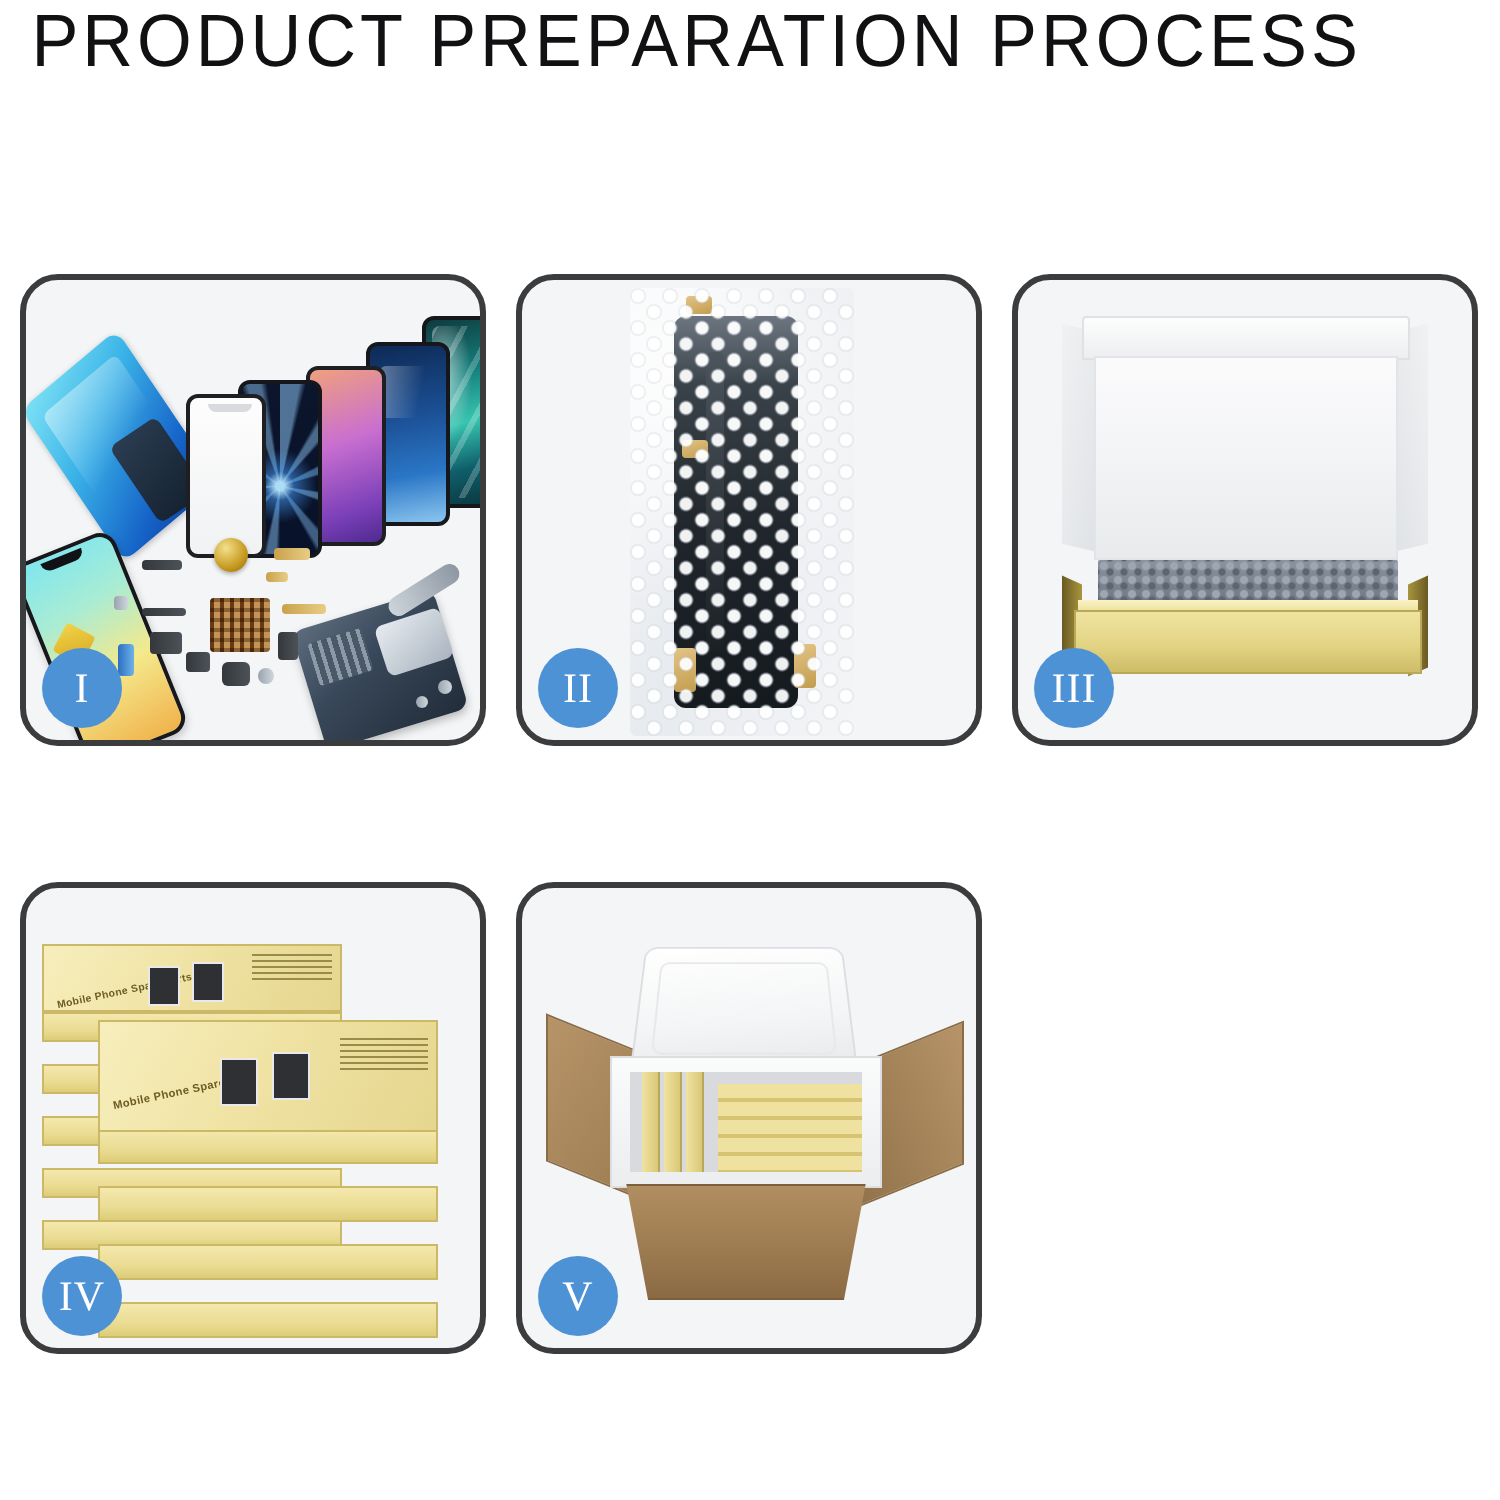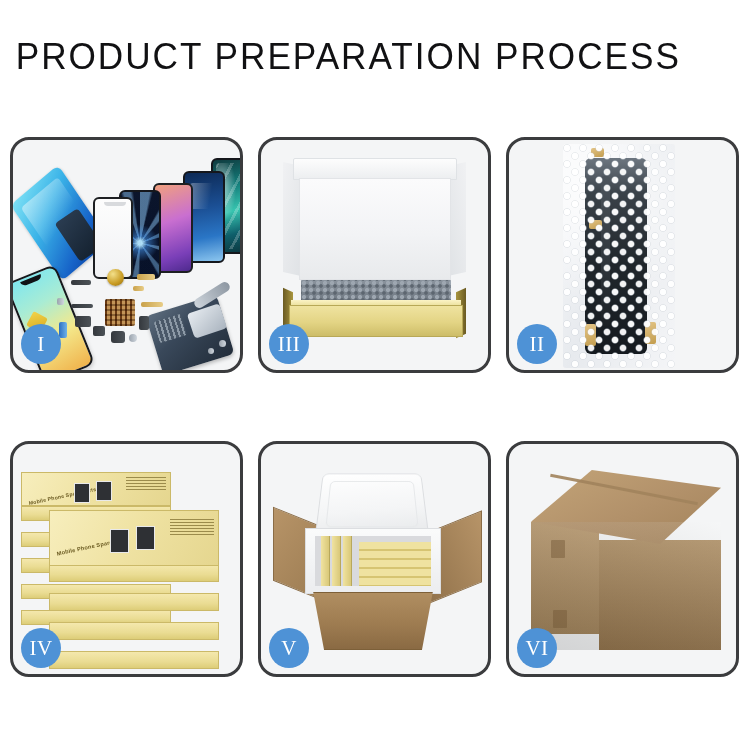--- a/index.html
+++ b/index.html
@@ -6,21 +6,21 @@
   html, body { margin: 0; padding: 0; }
   body {
     width: 750px; height: 750px;
     background: #ffffff;
     font-family: "Liberation Sans", sans-serif;
     overflow: hidden;
     position: relative;
   }
 
   
-  #header { width: 628px; padding-top: 36px; text-align: center; }
+  #header { width: 628px; text-align: center; }
   #page-title {
     font-size: 37px;
     line-height: 42px;
     font-weight: 400;
     letter-spacing: 2.1px;
     color: #111113;
     transform: scaleX(0.95);
     white-space: nowrap;
   }
   #page-subtitle {
@@ -429,46 +429,46 @@
       <div class="tool"></div>
       <div class="tool2"></div>
       <div class="part metal" style="right:14px;top:200px;width:7px;height:7px;border-radius:50%;"></div>
       <div class="part metal" style="right:26px;top:208px;width:6px;height:6px;border-radius:50%;"></div>
     </div>
     <div class="badge">I</div>
   </div>
 
   <div class="panel">
     <div class="panel-canvas">
+      <div class="bubble-bag">
+        <div class="part-inside"></div>
+        <div class="tape" style="left:28px;top:4px;"></div>
+        <div class="tape" style="left:26px;top:76px;"></div>
+        <div class="tape" style="left:22px;top:180px;height:22px;width:11px;"></div>
+        <div class="tape" style="left:82px;top:178px;height:22px;width:11px;"></div>
+        <div class="bubbles-dim"></div>
+        <div class="bubbles"></div>
+      </div>
+    </div>
+    <div class="badge">II</div>
+  </div>
+
+  <div class="panel">
+    <div class="panel-canvas">
       <div class="p3-lid-lwing"></div>
       <div class="p3-lid-rwing"></div>
       <div class="p3-lid"></div>
       <div class="p3-lid-face"></div>
       <div class="p3-foam"></div>
       <div class="p3-tray-left"></div>
       <div class="p3-tray-right"></div>
       <div class="p3-tray-top"></div>
       <div class="p3-tray-front"></div>
     </div>
     <div class="badge">III</div>
-  </div>
-
-  <div class="panel">
-    <div class="panel-canvas">
-      <div class="bubble-bag">
-        <div class="part-inside"></div>
-        <div class="tape" style="left:28px;top:4px;"></div>
-        <div class="tape" style="left:26px;top:76px;"></div>
-        <div class="tape" style="left:22px;top:180px;height:22px;width:11px;"></div>
-        <div class="tape" style="left:82px;top:178px;height:22px;width:11px;"></div>
-        <div class="bubbles-dim"></div>
-        <div class="bubbles"></div>
-      </div>
-    </div>
-    <div class="badge">II</div>
   </div>
 
   <div class="panel">
     <div class="panel-canvas">
 
       <div class="bx" style="left:8px;top:62px;width:150px;height:15px;"></div>
       <div class="bx" style="left:8px;top:88px;width:150px;height:15px;"></div>
       <div class="bx" style="left:8px;top:114px;width:150px;height:15px;"></div>
       <div class="bx" style="left:8px;top:140px;width:150px;height:15px;"></div>
       <div class="bx" style="left:8px;top:166px;width:150px;height:15px;"></div>
@@ -518,26 +518,14 @@
         <div class="p5-slab" style="left:6px;"></div>
         <div class="p5-slab" style="left:17px;"></div>
         <div class="p5-slab" style="left:28px;"></div>
         <div class="p5-slab-flat"></div>
       </div>
       <div class="p5-carton-front"></div>
     </div>
     <div class="badge">V</div>
   </div>
 
-  <div class="panel">
-    <div class="panel-canvas">
-      <div class="p6-left"></div>
-      <div class="p6-right"></div>
-      <div class="p6-top"></div>
-      <div class="p6-seam"></div>
-      <div class="p6-tape" style="left:42px;top:96px;"></div>
-      <div class="p6-tape" style="left:44px;top:166px;"></div>
-      <div class="p6-shade"></div>
-    </div>
-    <div class="badge">VI</div>
-  </div>
 
 </div>
 
 </body></html>

